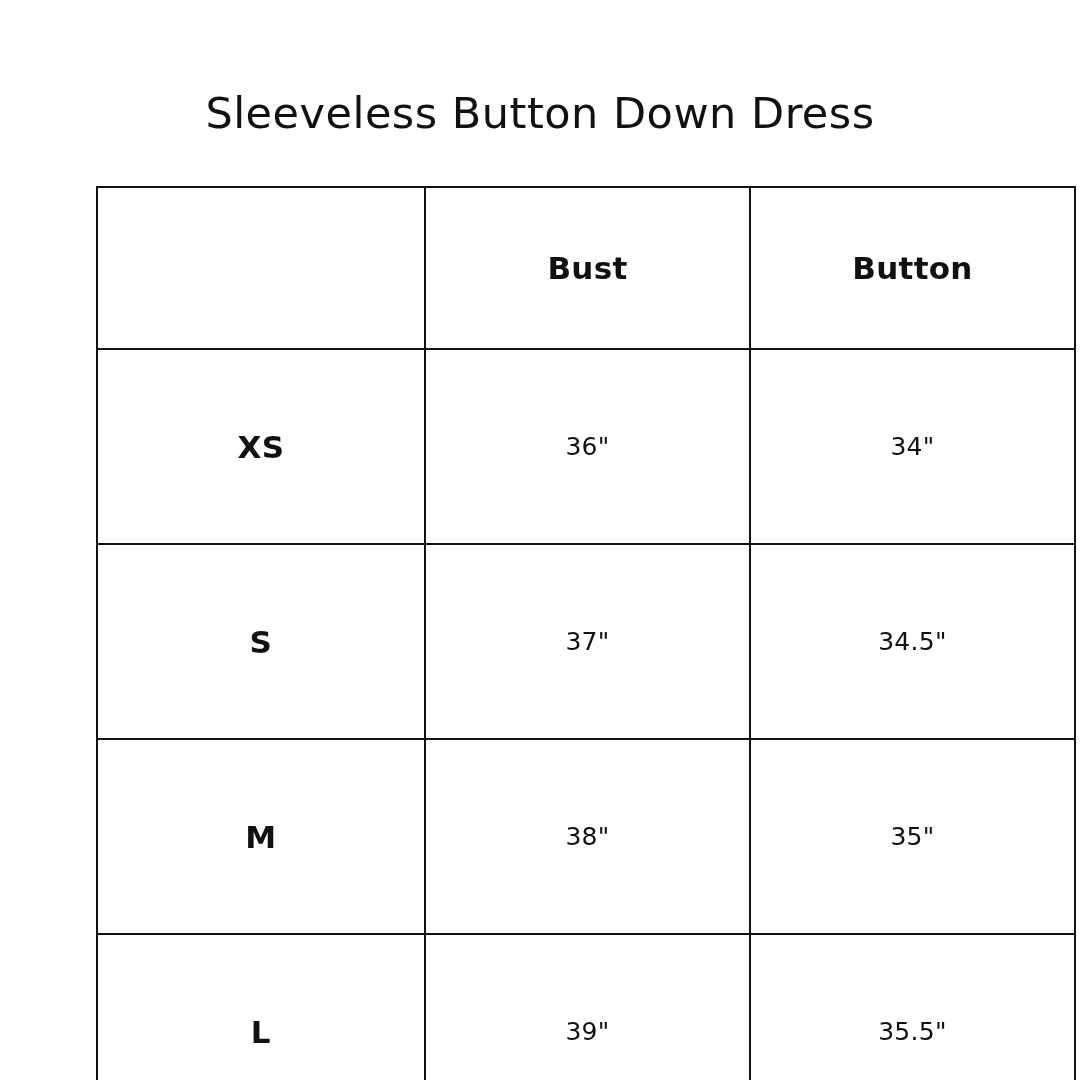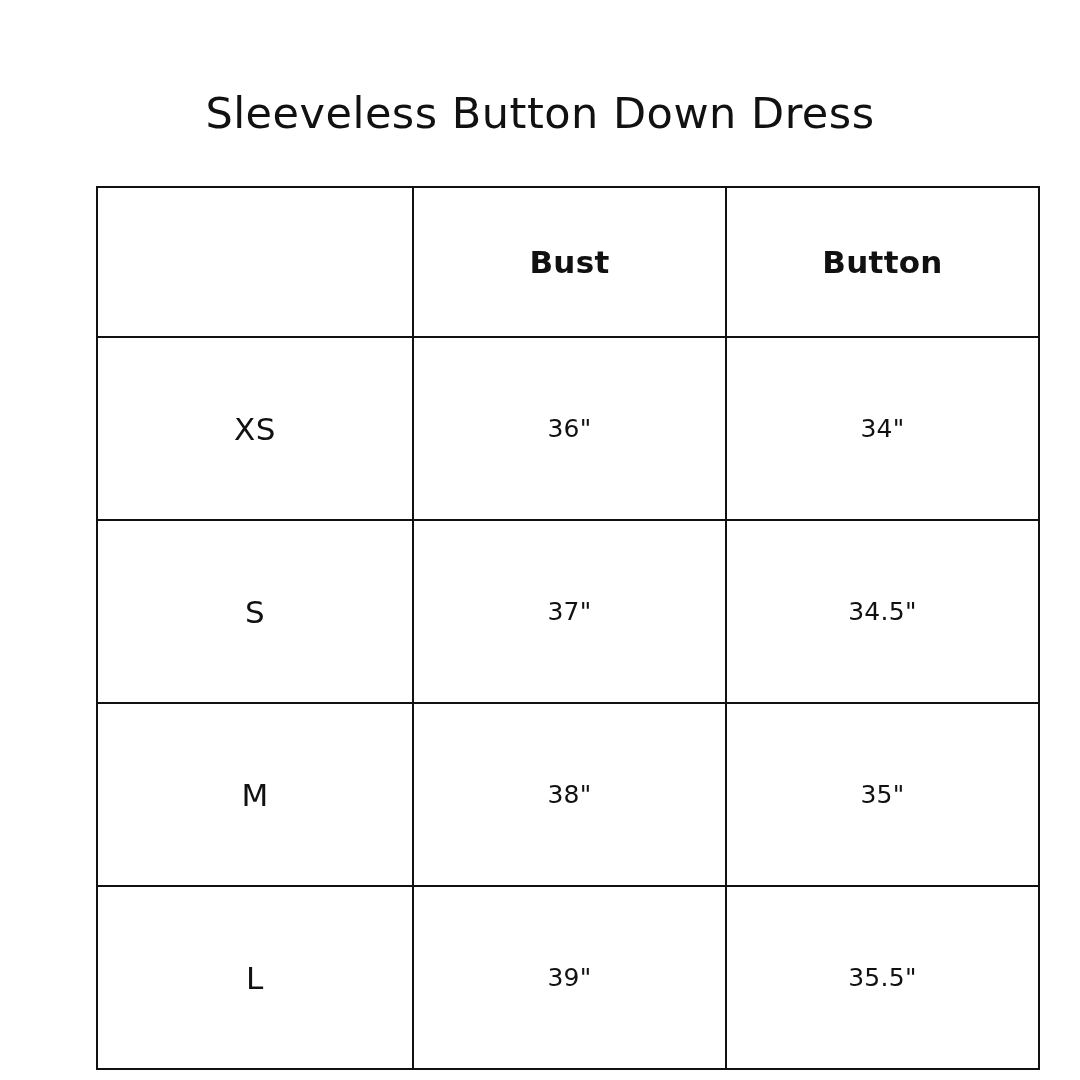--- a/index.html
+++ b/index.html
@@ -39,21 +39,21 @@
     position: absolute;
     left: 96px;
     top: 186px;
     width: 888px;
     border-collapse: collapse;
     table-layout: fixed;
   }
 
   .size-table td, .size-table th {
     border: 2px solid #111111;
-    padding: 8px;
+    padding: 14px;
     text-align: center;
     vertical-align: middle;
   }
 
   .col-size { width: 298px; }
   .col-data { width: 295px; }
 
   .head-row td, .head-row th {
     height: 132px;
   }
@@ -64,21 +64,21 @@
 
   .header-label {
     font-size: 31px;
     font-weight: 700;
     letter-spacing: 0.3px;
     color: #111111;
   }
 
   .size-label {
     font-size: 31px;
-    font-weight: 400;
+    font-weight: 700;
     letter-spacing: 0.5px;
     color: #111111;
   }
 
   .measure-value {
     font-size: 25px;
     font-weight: 400;
     letter-spacing: 0.3px;
     color: #111111;
   }

